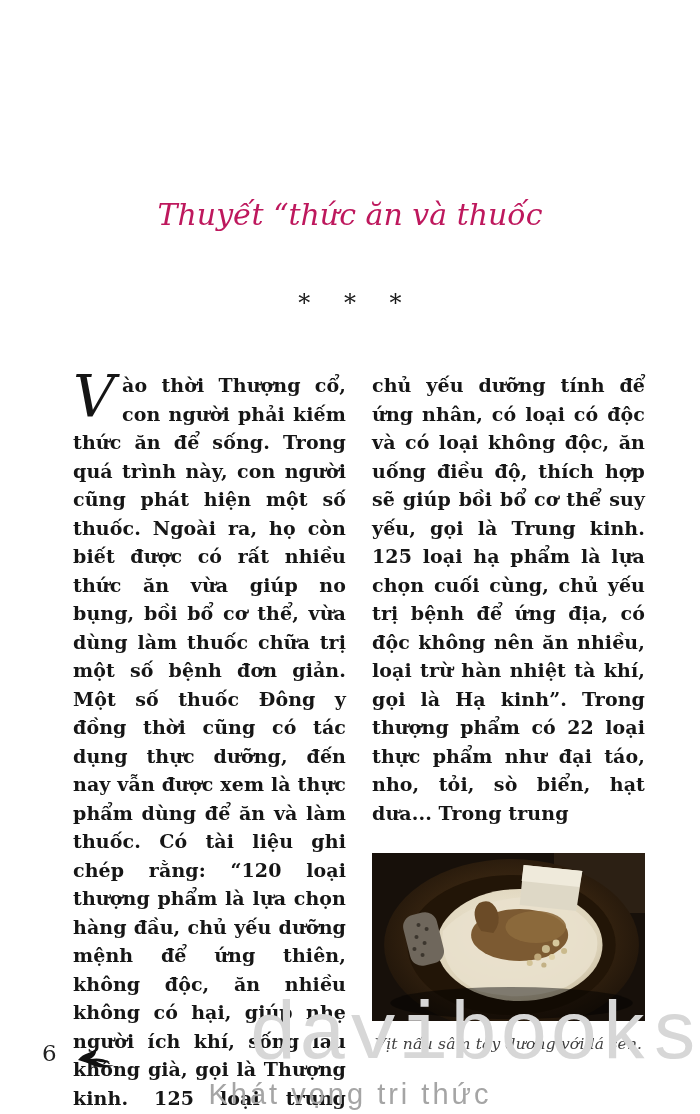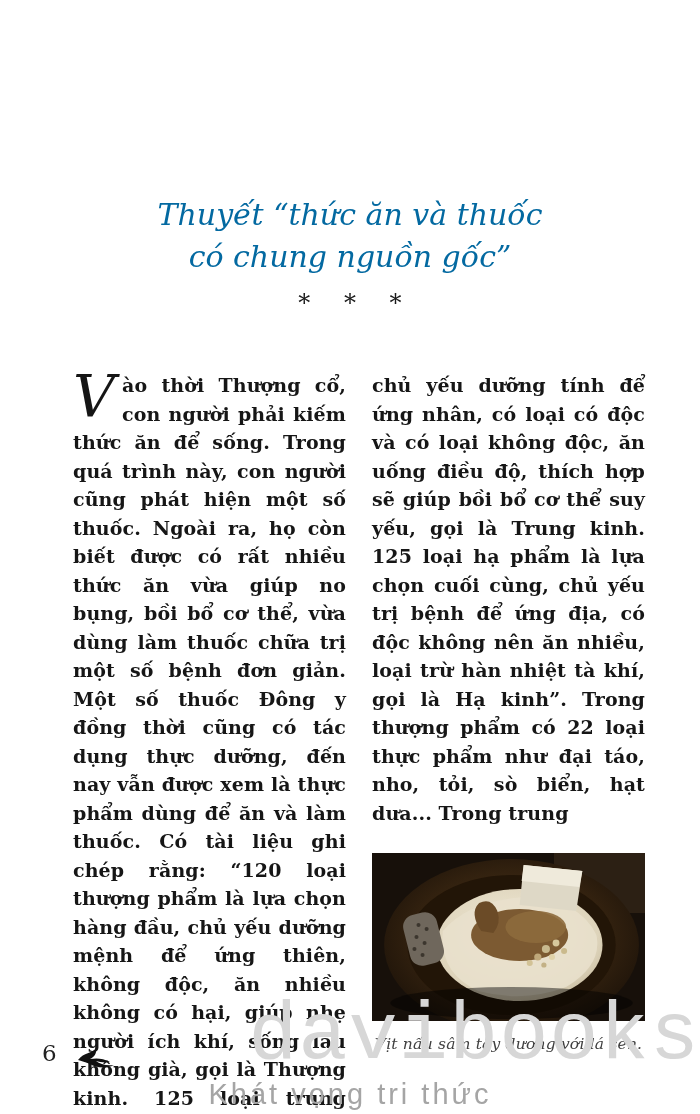--- a/index.html
+++ b/index.html
@@ -13,21 +13,21 @@
   }
 
   
   .chapter-title{
     position:absolute;top:194px;left:0;right:0;
     text-align:center;
     font-style:italic;
     font-weight:500;
     font-size:30px;
     line-height:42px;
-    color:#0369a1;
+    color:#be185d;
     margin:0;
   }
   .ornament{
     position:absolute;top:289px;left:0;right:0;
     text-align:center;
     font-size:24px;
     word-spacing:26px;
     color:#1a1a1a;
   }
 
@@ -114,21 +114,20 @@
     pointer-events:none;
   }
 </style>
 </head>
 <body>
 
 <div class="page">
 
   <h1 class="chapter-title">
     <span>Thuyết “thức ăn và thuốc</span><br>
-    <span>có chung nguồn gốc”</span>
   </h1>
 
   <div class="ornament">* * *</div>
 
   <div class="columns">
 
     <div class="col">
       <p><span class="dropcap">V</span><span>ào thời Thượng cổ, con người phải kiếm thức ăn để sống. Trong quá trình này, con người cũng phát hiện một số thuốc. Ngoài ra, họ còn biết được có rất nhiều thức ăn vừa giúp no bụng, bồi bổ cơ thể, vừa dùng làm thuốc chữa trị một số bệnh đơn giản. Một số thuốc Đông y đồng thời cũng có tác dụng thực dưỡng, đến nay vẫn được xem là thực phẩm dùng để ăn và làm thuốc. Có tài liệu ghi chép rằng: “120 loại thượng phẩm là lựa chọn hàng đầu, chủ yếu dưỡng mệnh để ứng thiên, không độc, ăn nhiều không có hại, giúp nhẹ người ích khí, sống lâu không già, gọi là Thượng kinh. 125 loại trung phẩm là lựa chọn tiếp theo,</span></p>
     </div>
 

